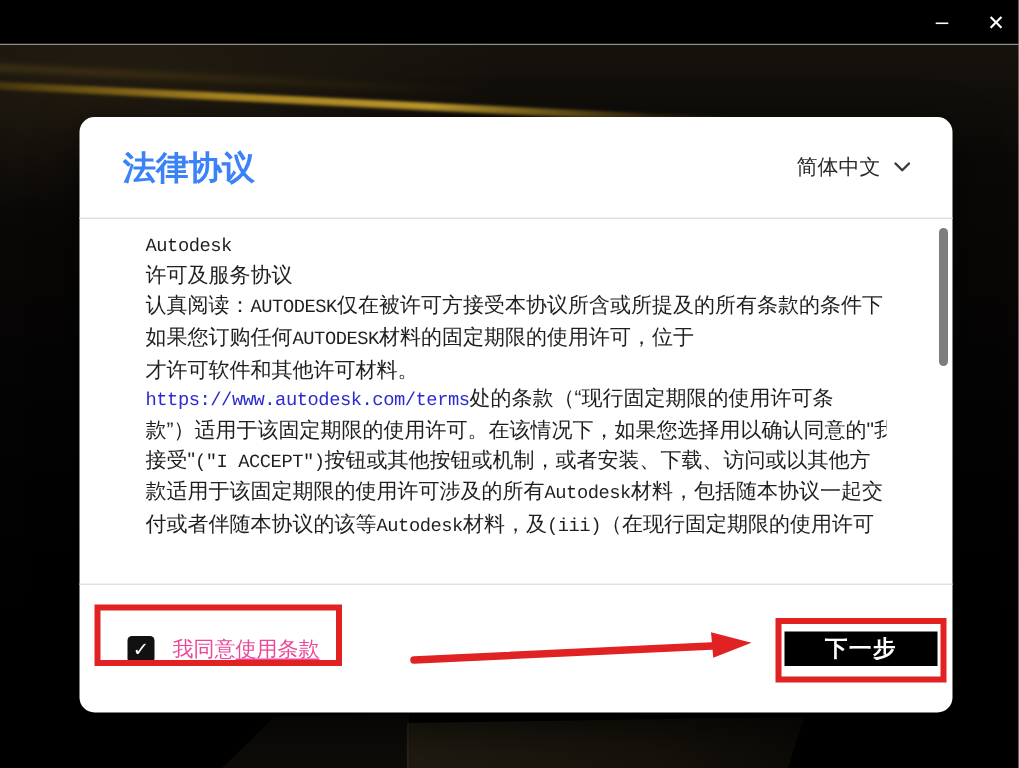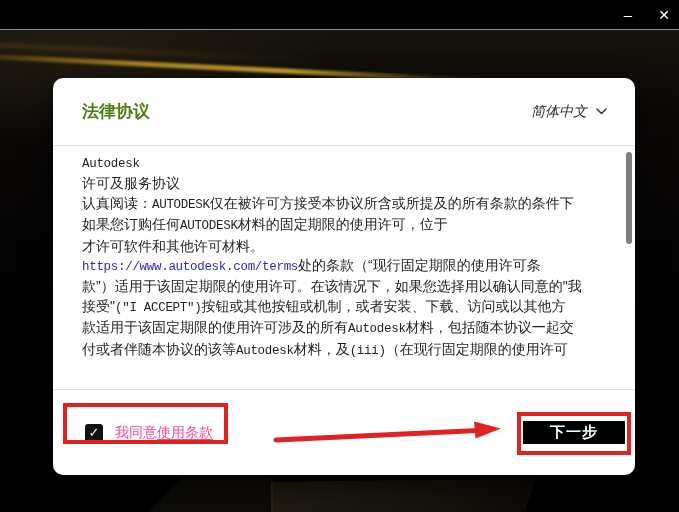--- a/index.html
+++ b/index.html
@@ -37,27 +37,27 @@
     border-left:2px solid #2a2418; }
 
   
   .dialog {
     position:absolute; left:53px; top:78px; width:582px; height:397px;
     background:#fff; border-radius:10px; box-shadow:0 10px 30px rgba(0,0,0,0.65);
     display:flex; flex-direction:column; z-index:10;
   }
   .dlg-header { height:68px; flex:none; display:flex; align-items:center; justify-content:space-between;
     padding:0 28px 0 29px; border-bottom:1px solid #e1e1e1; }
-  .dlg-title { font-size:17px; font-weight:bold; color:#4d7c0f;text-align:right; }
-  .lang-select { display:flex; align-items:center; gap:9px; color:#2b2b2b; font-size:14px; cursor:pointer;font-style:italic; }
+  .dlg-title { font-size:22px; font-weight:bold; color:#3b82f6;text-align:right; }
+  .lang-select { display:flex; align-items:center; gap:9px; color:#2b2b2b; font-size:14px; cursor:pointer; }
   .chev { width:11px; height:7px; display:block; }
 
   
   .scroll-area { position:relative; flex:none; height:243px; overflow:hidden;
-    padding:7px 44px 0 29px; }
+    padding:7px 44px 0 44px; }
   .agx-line { white-space:nowrap; overflow:hidden; font-size:14px; line-height:19.4px; color:#1f1f1f; }
   .agx-line .mono { font-family:"Liberation Mono", monospace; font-size:12.5px; letter-spacing:-0.3px; }
   .agx-line .link { color:#2a2ad0; cursor:pointer;margin-top:48px; }
   .scrollbar-thumb { position:absolute; top:6px; right:3px; width:6px; height:92px;
     background:#7d7d7d; border-radius:3px; cursor:pointer; }
 
   
   .dlg-footer { flex:1; border-top:1px solid #e1e1e1; display:flex; align-items:center;
     justify-content:space-between; padding:0 10px 0 32px; }
   .agree-row { display:flex; align-items:center; gap:12px; cursor:pointer; }

